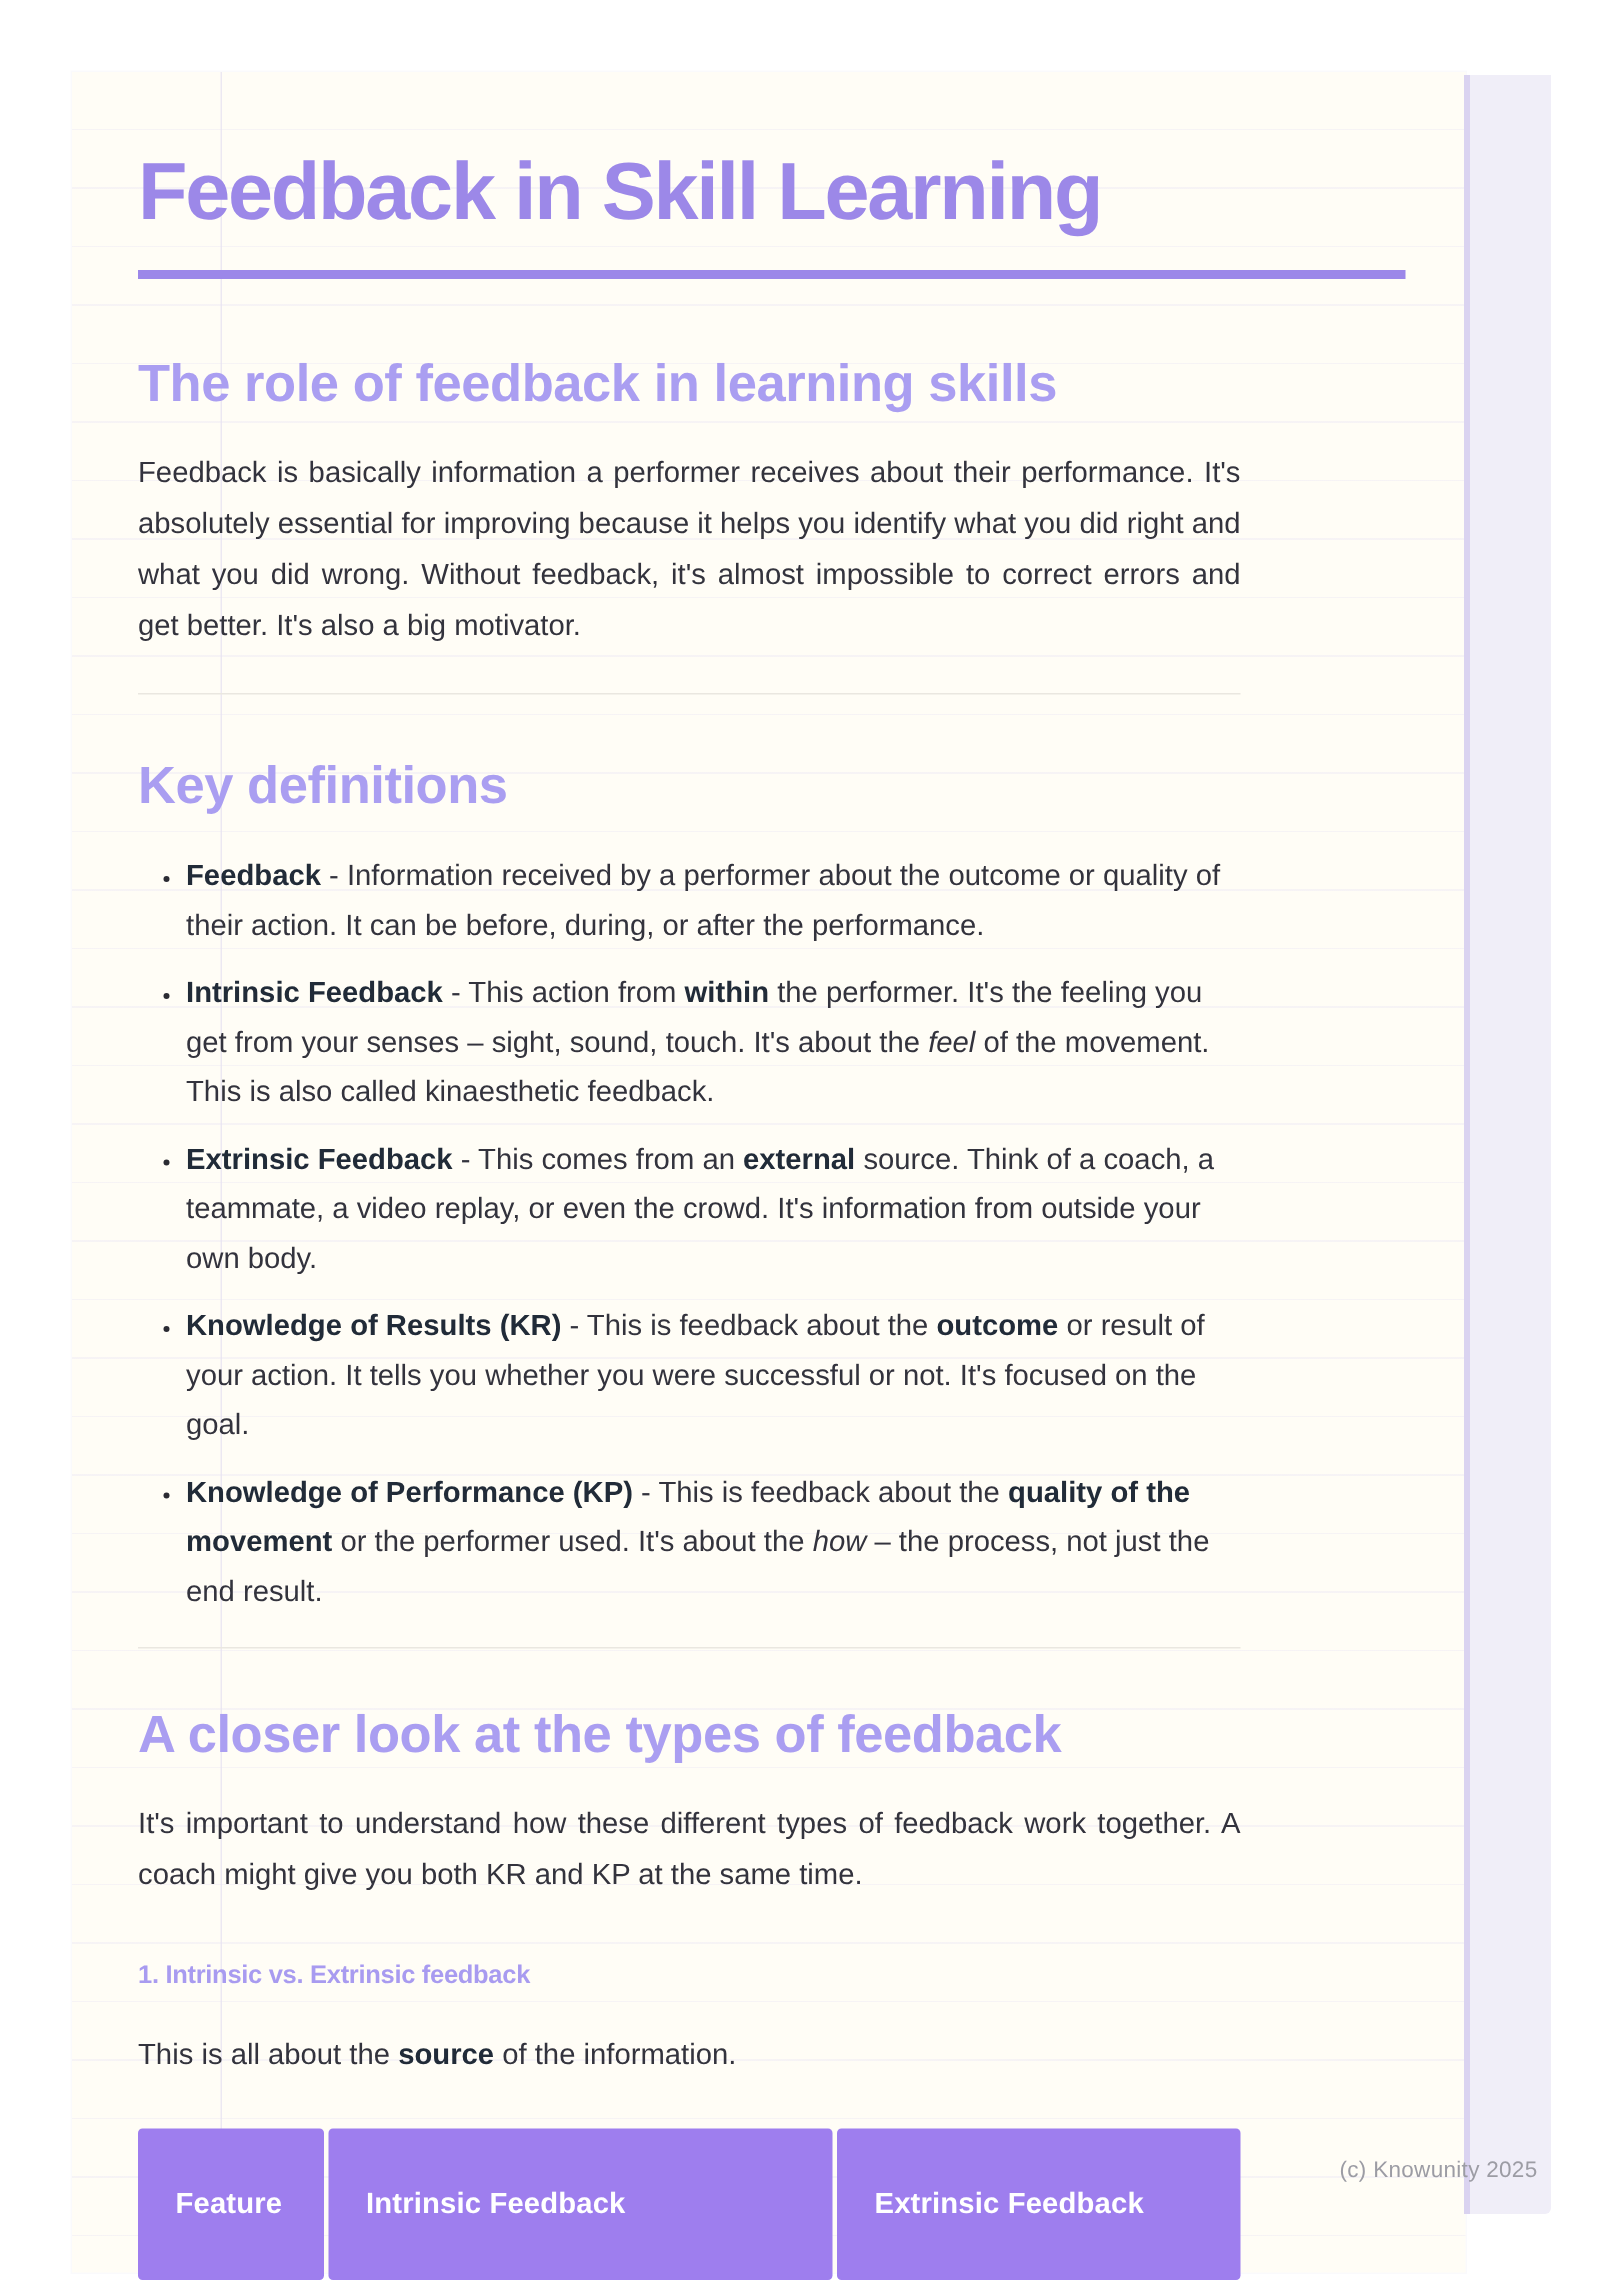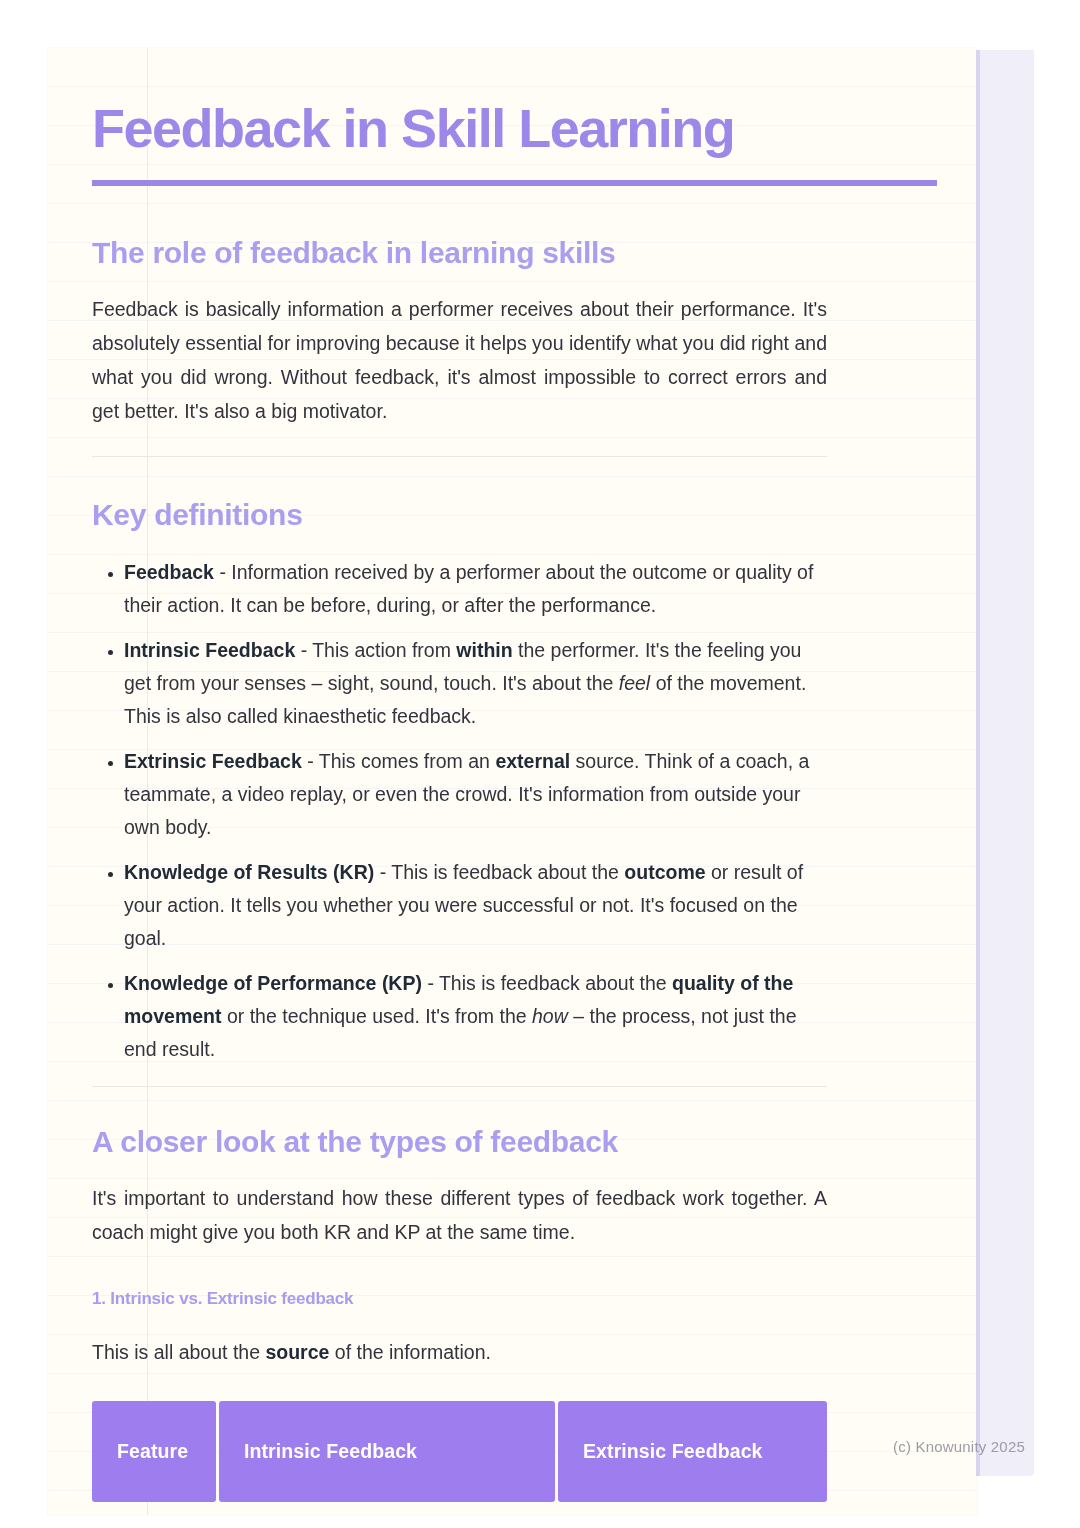--- a/index.html
+++ b/index.html
@@ -36,21 +36,21 @@
   }
 
   
   h1.doc-title {
     margin-top:50px; font-size:54px; line-height:1.12; font-weight:700;
     letter-spacing:-1.5px; color:#9c88e8;
   }
   .title-rule { margin-top:22px; width:845px; height:6px; background:#9c87e9; border:none; }
 
   h2.section-heading {
-    font-size:30px; font-weight:700; color:#aa9ef1; letter-spacing:-0.3px;
+    font-size:35px; font-weight:700; color:#aa9ef1; letter-spacing:-0.3px;
   }
   .h2-role      { margin-top:50px; }
   .h2-keydefs   { margin-top:41px; }
   .h2-closer    { margin-top:38px; }
 
   h3.sub-heading {
     margin-top:40px; font-size:17px; font-weight:700; color:#a89bf0; letter-spacing:-0.2px;
   }
 
   p.body-text {
@@ -109,21 +109,21 @@
 
       <hr class="divider divider-1">
 
       <h2 class="section-heading h2-keydefs">Key definitions</h2>
 
       <ul class="definitions">
           <li><span class="seg-b">Feedback</span><span> - Information received by a performer about the outcome or quality of their action. It can be before, during, or after the performance.</span></li>
           <li><span class="seg-b">Intrinsic Feedback</span><span> - This action from </span><span class="seg-b">within</span><span> the performer. It's the feeling you get from your senses – sight, sound, touch. It's about the </span><span class="seg-i">feel</span><span> of the movement. This is also called kinaesthetic feedback.</span></li>
           <li><span class="seg-b">Extrinsic Feedback</span><span> - This comes from an </span><span class="seg-b">external</span><span> source. Think of a coach, a teammate, a video replay, or even the crowd. It's information from outside your own body.</span></li>
           <li><span class="seg-b">Knowledge of Results (KR)</span><span> - This is feedback about the </span><span class="seg-b">outcome</span><span> or result of your action. It tells you whether you were successful or not. It's focused on the goal.</span></li>
-          <li><span class="seg-b">Knowledge of Performance (KP)</span><span> - This is feedback about the </span><span class="seg-b">quality of the movement</span><span> or the technique used. It's from the </span><span class="seg-i">how</span><span> – the process, not just the end result.</span></li>
+          <li><span class="seg-b">Knowledge of Performance (KP)</span><span> - This is feedback about the </span><span class="seg-b">quality of the movement</span><span> or the performer used. It's about the </span><span class="seg-i">how</span><span> – the process, not just the end result.</span></li>
         </ul>
 
       <hr class="divider divider-2">
 
       <h2 class="section-heading h2-closer">A closer look at the types of feedback</h2>
 
       <p class="body-text p-closer">It's important to understand how these different types of feedback work together. A coach might give you both KR and KP at the same time.</p>
 
       <h3 class="sub-heading">1. Intrinsic vs. Extrinsic feedback</h3>
 

